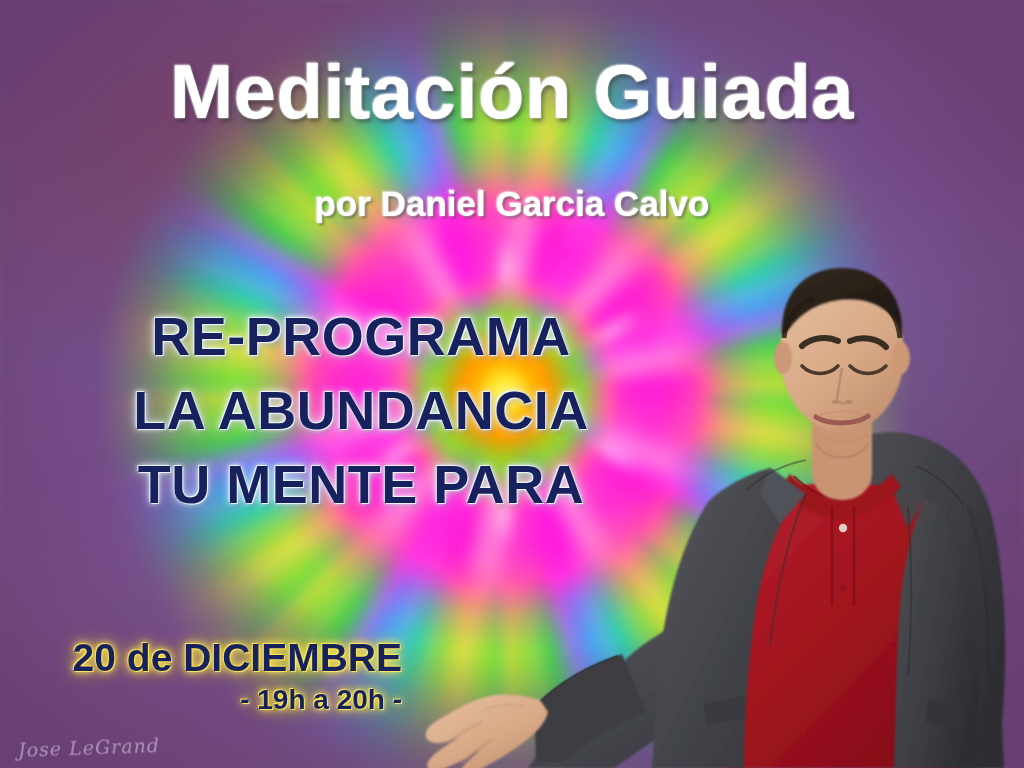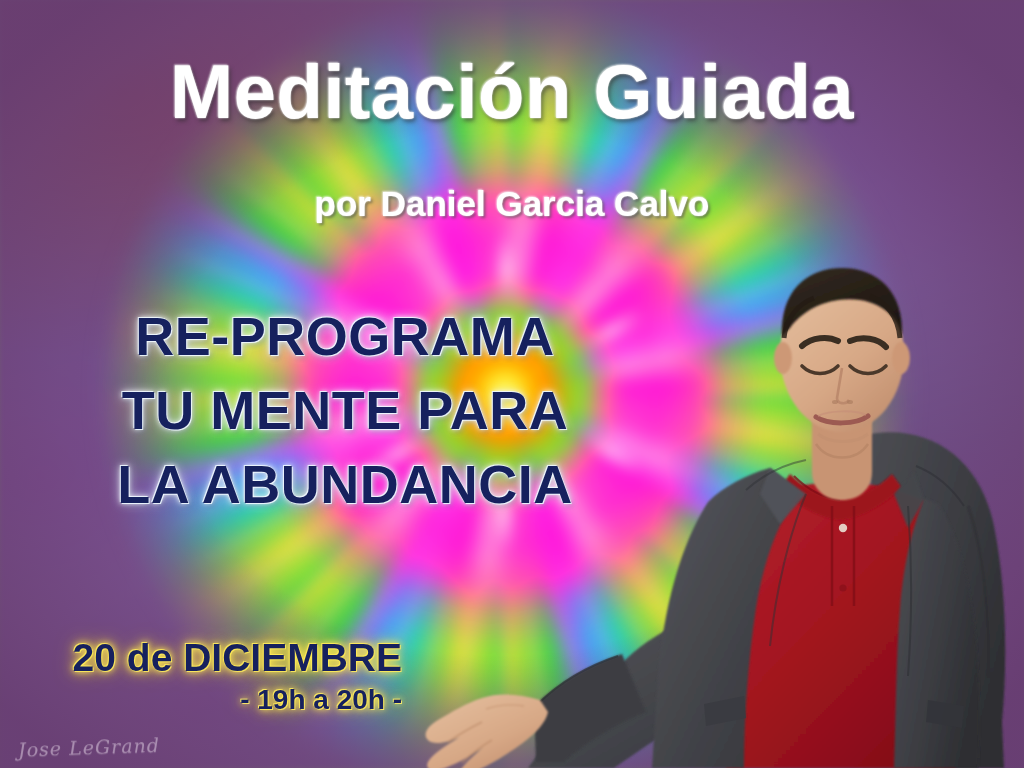--- a/index.html
+++ b/index.html
@@ -186,21 +186,21 @@
     text-shadow:
       0 0 2px rgba(255,255,255,0.85),
       2px 2px 3px rgba(70,70,70,0.65),
       -1px -1px 2px rgba(255,255,255,0.55);
     line-height: 1;
     margin-top: 24px;
   }
 
   .headline {
     position: absolute;
-    left: 0; top: 300px; width: 690px;
+    left: 16px; top: 300px; width: 690px;
     text-align: center;
     color: #16215e;
     font-size: 54px;
     font-weight: 700;
     line-height: 1.37;
     letter-spacing: 0.5px;
     text-shadow:
       0 0 5px rgba(255,255,255,0.95),
       0 0 11px rgba(225,240,255,0.85),
       1px 1px 0 rgba(230,245,255,0.9),
@@ -399,22 +399,22 @@
       </g>
     </svg>
   </div>
 
   <div class="title">Meditación Guiada</div>
 
   <div class="subtitle">por Daniel Garcia Calvo</div>
 
   <div class="headline">
     <div>RE-PROGRAMA</div>
+    <div>LA ABUNDANCIA</div>
     <div>TU MENTE PARA</div>
-    <div>LA ABUNDANCIA</div>
   </div>
 
   <div class="date-block">
     <div class="date-line">20 de DICIEMBRE</div>
     <div class="time-line">- 19h a 20h -</div>
   </div>
 
   <div class="signature">Jose LeGrand</div>
 
 </div>

